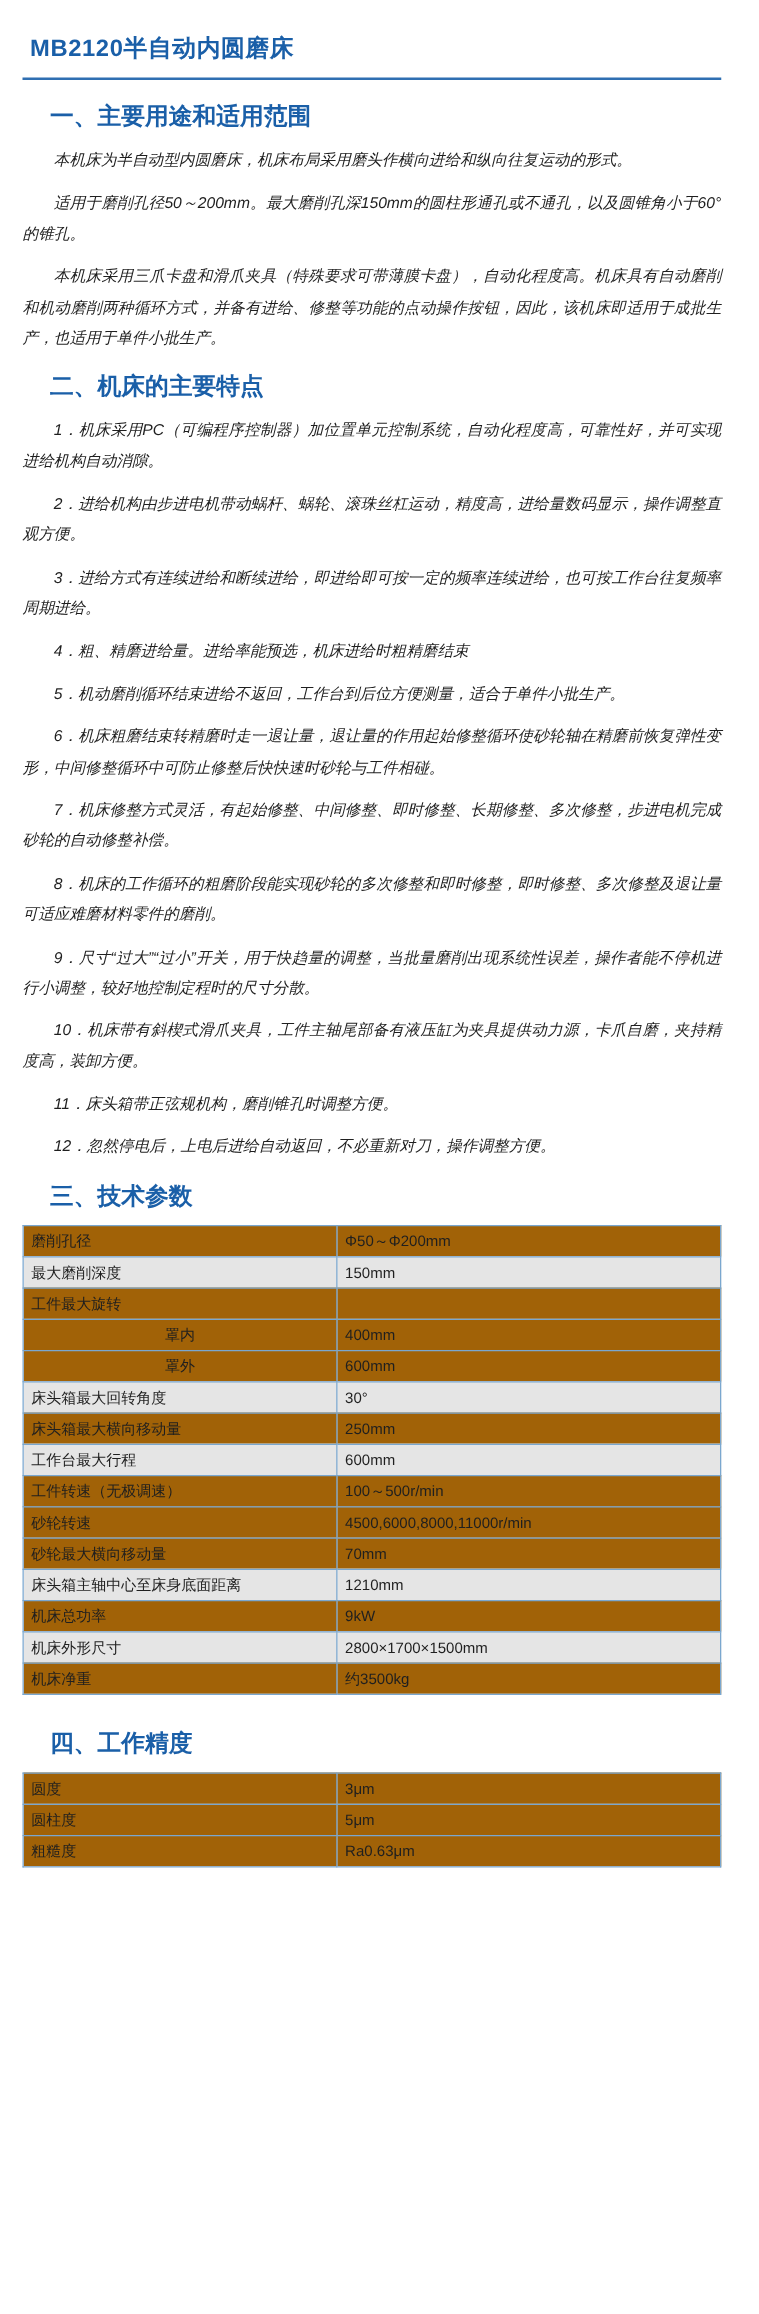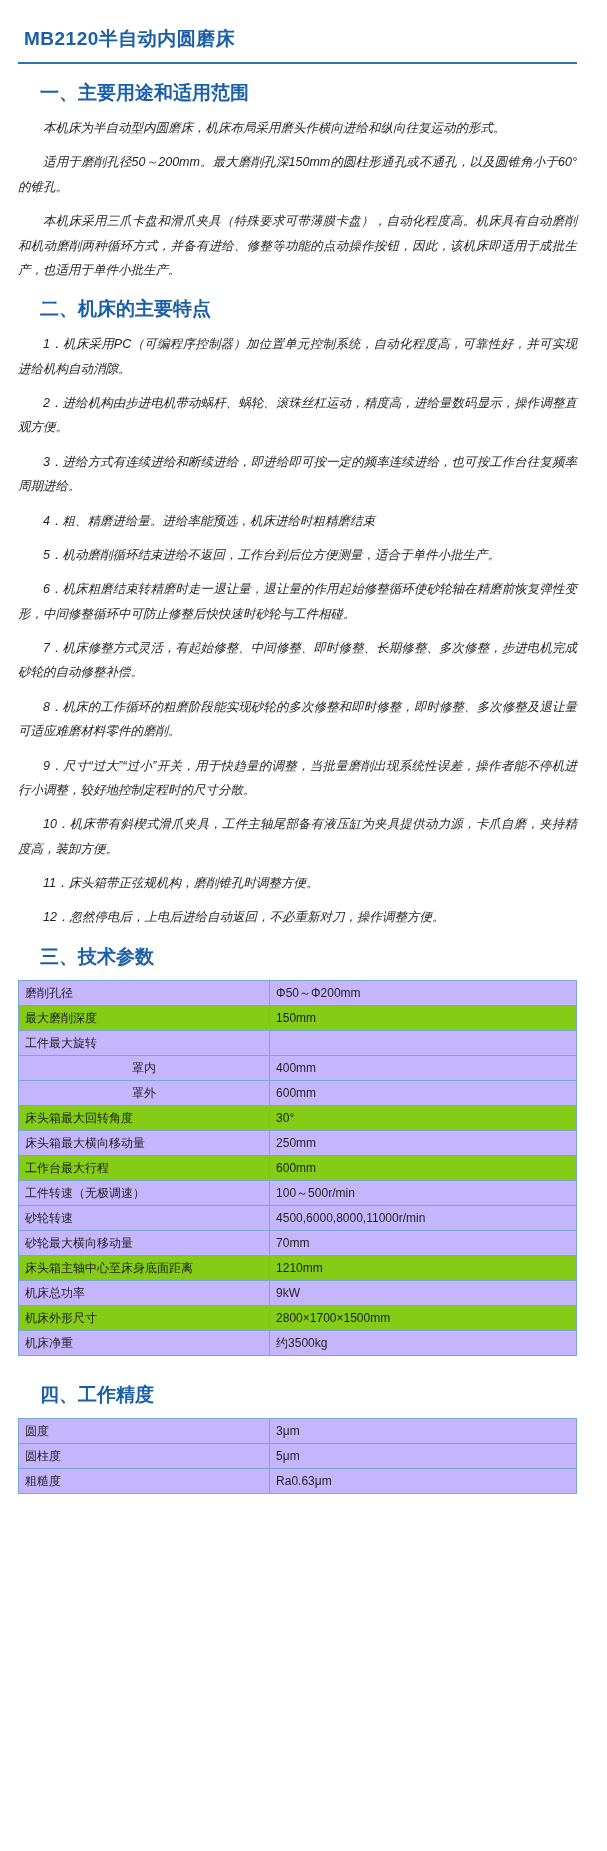--- a/index.html
+++ b/index.html
@@ -50,24 +50,24 @@
     width: 100%;
     border-collapse: collapse;
     margin: 4px 0 6px 0;
     font-size: 12px;
   }
   table.spec td {
     border: 1px solid #7aa7cf;
     padding: 3px 6px;
     line-height: 1.5;
     color: #1f1f1f;
-    background: #84cc16;
+    background: #e5e5e5;
   }
   table.spec tr.alt td {
-    background: #c4b5fd;
+    background: #a16207;
   }
   table.spec td.label {
     width: 45%;
   }
   table.spec td.value {
     width: 55%;
   }
   td.indent1 {
     text-align: center;
   }

